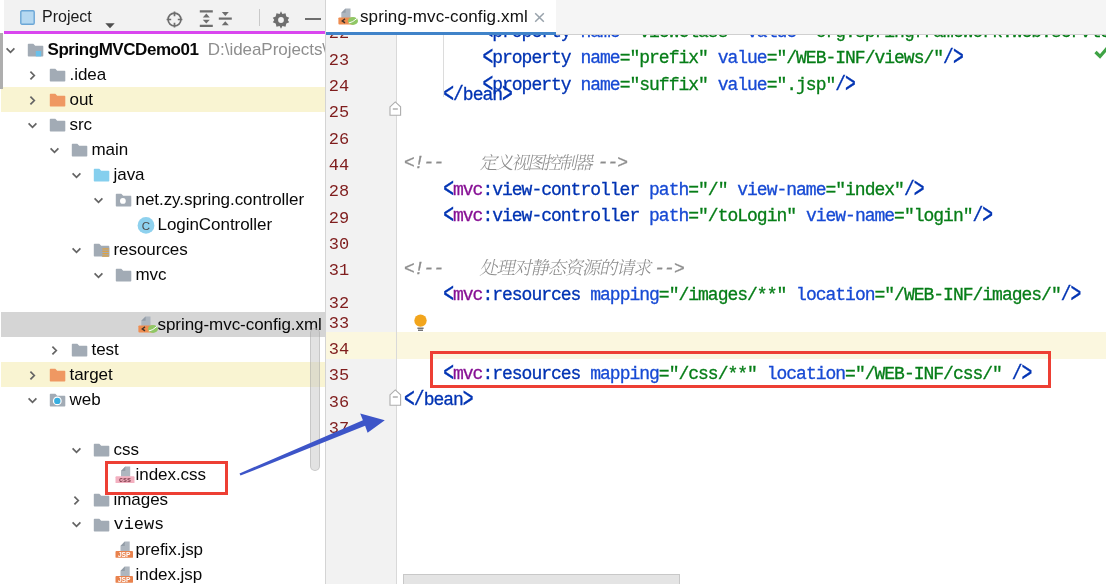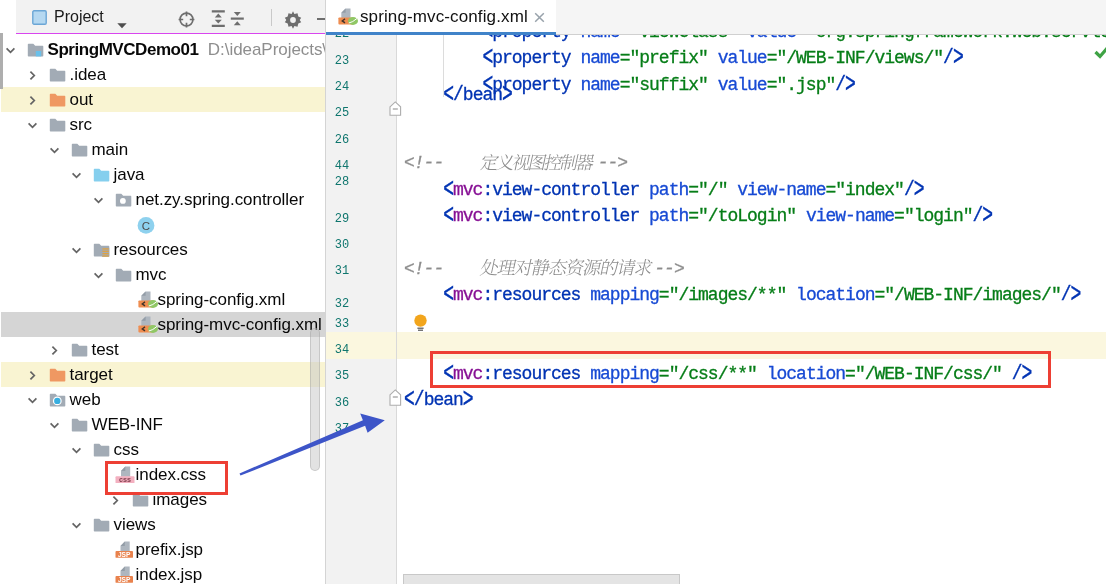--- a/index.html
+++ b/index.html
@@ -1,25 +1,25 @@
 <!DOCTYPE html>
 <html><head><meta charset="utf-8"><style>
 * { margin:0; padding:0; box-sizing:border-box; }
 html,body { width:1106px; height:584px; overflow:hidden; background:#fff; }
 b { letter-spacing:-0.45px; }
 #app { position:relative; width:1106px; height:584px; overflow:hidden; font-family:"Liberation Sans",sans-serif; }
 #proj { position:absolute; left:0; top:0; width:326px; height:584px; background:#fff; border-right:1px solid #d4d4d4; overflow:hidden; }
-#ptool { position:absolute; left:16px; top:0; width:325px; height:34px; background:#f2f2f2; border-bottom:1px solid #d946ef;padding-left:44px; }
+#ptool { position:absolute; left:4px; top:0; width:325px; height:34px; background:#f2f2f2; border-bottom:3px solid #d946ef;padding-left:44px; }
 .trow { position:absolute; left:1px; width:324px; height:25px; overflow:hidden; }
 .tch { position:absolute; top:6px; }
 .tic { position:absolute; top:4px; }
 .tlb { position:absolute; top:0; line-height:25px; font-size:17px; color:#080808; white-space:pre; letter-spacing:-0.05px; }
 #lbar { position:absolute; left:0; top:33px; width:3px; height:56px; background:#aeaeae; }
 #pscroll { position:absolute; left:310px; top:328px; width:9.5px; height:143px; background:rgba(198,198,198,.5); border:1px solid rgba(150,150,150,.35); border-radius:5px; }
-.gn { position:absolute; left:0; width:23px; text-align:right; font-family:"Liberation Mono",monospace; font-size:12px; line-height:26.3px; color:#0f766e; letter-spacing:-0.1px; }
+.gn { position:absolute; left:0; width:23px; text-align:right; font-family:"Liberation Mono",monospace; font-size:17px; line-height:26.3px; color:#7f1d1d; letter-spacing:-0.1px; }
 .cl { position:absolute; left:404px; white-space:pre; font-family:"Liberation Mono",monospace; font-size:18px; letter-spacing:-1.0016px; line-height:26.3px; -webkit-text-stroke:0.3px; }
 .abA { display:inline-block; transform:scaleY(1.5) translateY(-0.6px); }
 .abB { display:inline-block; transform:scaleY(1.12) translateY(-0.2px); }
 .redbox { position:absolute; border:3px solid #ed3f34; }
 #botbar { position:absolute; left:403px; top:574px; width:277px; height:10px; background:#e4e4e4; border:1px solid #c8c8c8; border-bottom:none; }
 </style></head>
 <body>
 <div id="app">
   <div style="position:absolute;left:326px;top:332.40000000000003px;width:780px;height:26.3px;background:#fbf7df"></div>
   <div style="position:absolute;left:0;top:0;width:1106px;height:584px;overflow:hidden">
@@ -65,21 +65,21 @@
   <div style="position:absolute;left:396px;top:35px;width:1px;height:549px;background:#d9d9d9"></div>
   <div style="position:absolute;left:326px;top:332.40000000000003px;width:70px;height:26.3px;background:#fbf7df"></div>
   <div style="position:absolute;left:326px;top:35px;width:70px;height:549px;overflow:hidden">
     <div style="position:relative;left:0;top:-35px">
 <div class="gn" style="top:21.4px">22</div>
 <div class="gn" style="top:47.7px">23</div>
 <div class="gn" style="top:74.0px">24</div>
 <div class="gn" style="top:100.3px">25</div>
 <div class="gn" style="top:126.6px">26</div>
 <div class="gn" style="top:152.9px">44</div>
-<div class="gn" style="top:169px">28</div>
+<div class="gn" style="top:179px">28</div>
 <div class="gn" style="top:205.5px">29</div>
 <div class="gn" style="top:231.79999999999998px">30</div>
 <div class="gn" style="top:258.1px">31</div>
 <div class="gn" style="top:291px">32</div>
 <div class="gn" style="top:310.70000000000005px">33</div>
 <div class="gn" style="top:337.00000000000006px">34</div>
 <div class="gn" style="top:363.30000000000007px">35</div>
 <div class="gn" style="top:389.6000000000001px">36</div>
 <div class="gn" style="top:415.90000000000003px">37</div>
     </div>
@@ -210,20 +210,21 @@
             <path d="M0.8 3.4 C0.8 3 1.1 2.7 1.5 2.7 L6.3 2.7 L8.2 4.8 L15.6 4.8 C16 4.8 16.3 5.1 16.3 5.5 L16.3 14.7 C16.3 15.1 16 15.4 15.6 15.4 L1.5 15.4 C1.1 15.4 0.8 15.1 0.8 14.7 Z" fill="#a2abb5"></path>
             <circle cx="7.9" cy="9.9" r="2.9" fill="#fff"></circle>
           </svg></span>
         <span class="tlb" style="left:134.5px">net.zy.spring.controller</span>
       </div>
 <div class="trow" style="top:211.5px;">
         <span class="tic" style="left:136px"><svg width="18" height="18" viewBox="0 0 18 18" style="">
             <circle cx="9" cy="9.4" r="8.4" fill="#8ed1ee"></circle>
             <text x="9" y="13.6" text-anchor="middle" font-family="Liberation Sans" font-size="11.5" fill="#4a4a4a">C</text>
           </svg></span>
+        <span class="tlb" style="left:156.5px">LoginController</span>
       </div>
 <div class="trow" style="top:236.5px;">
         <span class="tch" style="left:69px"><svg width="13" height="13" viewBox="0 0 13 13" style="">
             <path d="M2.6 4.4 L6.5 8.3 L10.4 4.4" stroke="#646464" stroke-width="1.7" fill="none"></path>
           </svg></span>
         <span class="tic" style="left:92px"><svg width="17" height="17" viewBox="0 0 17 17" style="">
             <path d="M0.8 3.4 C0.8 3 1.1 2.7 1.5 2.7 L6.3 2.7 L8.2 4.8 L15.6 4.8 C16 4.8 16.3 5.1 16.3 5.5 L16.3 14.7 C16.3 15.1 16 15.4 15.6 15.4 L1.5 15.4 C1.1 15.4 0.8 15.1 0.8 14.7 Z" fill="#a2abb5"></path>
             <rect x="8.9" y="6.8" width="7.4" height="9" fill="#a2abb5"></rect>
             <rect x="9.4" y="7.30" width="6.4" height="1.25" fill="#e2a23e"></rect>
             <rect x="9.4" y="9.65" width="6.4" height="1.25" fill="#e2a23e"></rect>
@@ -233,33 +234,20 @@
         <span class="tlb" style="left:112.5px">resources</span>
       </div>
 <div class="trow" style="top:261.5px;">
         <span class="tch" style="left:91px"><svg width="13" height="13" viewBox="0 0 13 13" style="">
             <path d="M2.6 4.4 L6.5 8.3 L10.4 4.4" stroke="#646464" stroke-width="1.7" fill="none"></path>
           </svg></span>
         <span class="tic" style="left:114px"><svg width="17" height="17" viewBox="0 0 17 17" style="">
             <path d="M0.8 3.4 C0.8 3 1.1 2.7 1.5 2.7 L6.3 2.7 L8.2 4.8 L15.6 4.8 C16 4.8 16.3 5.1 16.3 5.5 L16.3 14.7 C16.3 15.1 16 15.4 15.6 15.4 L1.5 15.4 C1.1 15.4 0.8 15.1 0.8 14.7 Z" fill="#a2abb5"></path>
           </svg></span>
         <span class="tlb" style="left:134.5px">mvc</span>
-      </div>
-<div class="trow" style="top:286.5px;">
-        <span class="tic" style="left:136px"><svg width="22" height="17" viewBox="0 0 22 17" style="">
-            <g transform="translate(-0.2,-0.2)">
-              <path d="M8.8 0.6 H13.7 V10.8 H4.5 V4.9 Z" fill="#aeb6bf"></path>
-              <path d="M8.8 0.6 V4.9 H4.5 Z" fill="#939da7"></path>
-            </g>
-            <rect x="1.4" y="9.4" width="15" height="7" rx="0.9" fill="#ef8d50"></rect>
-            <path d="M8 10.9 L5.2 12.9 L8 14.9" stroke="#41342a" stroke-width="1.3" fill="none"></path>
-            <ellipse cx="16" cy="13" rx="5" ry="3.9" fill="#90c765"></ellipse>
-            <path d="M11.8 15 Q15.6 14.4 20 10.4" stroke="#fff" stroke-width="1" fill="none"></path>
-          </svg></span>
-        <span class="tlb" style="left:156.5px">spring-config.xml</span>
       </div>
 <div class="trow" style="top:311.5px;background:#d5d5d5;">
         <span class="tic" style="left:136px"><svg width="22" height="17" viewBox="0 0 22 17" style="">
             <g transform="translate(-0.2,-0.2)">
               <path d="M8.8 0.6 H13.7 V10.8 H4.5 V4.9 Z" fill="#aeb6bf"></path>
               <path d="M8.8 0.6 V4.9 H4.5 Z" fill="#939da7"></path>
             </g>
             <rect x="1.4" y="9.4" width="15" height="7" rx="0.9" fill="#ef8d50"></rect>
             <path d="M8 10.9 L5.2 12.9 L8 14.9" stroke="#41342a" stroke-width="1.3" fill="none"></path>
             <ellipse cx="16" cy="13" rx="5" ry="3.9" fill="#90c765"></ellipse>
@@ -289,59 +277,50 @@
         <span class="tch" style="left:25px"><svg width="13" height="13" viewBox="0 0 13 13" style="">
             <path d="M2.6 4.4 L6.5 8.3 L10.4 4.4" stroke="#646464" stroke-width="1.7" fill="none"></path>
           </svg></span>
         <span class="tic" style="left:48px"><svg width="17" height="17" viewBox="0 0 17 17" style="">
             <path d="M0.8 3.4 C0.8 3 1.1 2.7 1.5 2.7 L6.3 2.7 L8.2 4.8 L15.6 4.8 C16 4.8 16.3 5.1 16.3 5.5 L16.3 14.7 C16.3 15.1 16 15.4 15.6 15.4 L1.5 15.4 C1.1 15.4 0.8 15.1 0.8 14.7 Z" fill="#a2abb5"></path>
             <circle cx="8.3" cy="9.9" r="4.4" fill="#fff"></circle>
             <circle cx="8.3" cy="9.9" r="3.2" fill="#38aee0"></circle>
           </svg></span>
         <span class="tlb" style="left:68.5px">web</span>
       </div>
-<div class="trow" style="top:411.5px;">
-        <span class="tch" style="left:47px"><svg width="13" height="13" viewBox="0 0 13 13" style="">
-            <path d="M2.6 4.4 L6.5 8.3 L10.4 4.4" stroke="#646464" stroke-width="1.7" fill="none"></path>
-          </svg></span>
-        <span class="tic" style="left:70px"><svg width="17" height="17" viewBox="0 0 17 17" style="">
-            <path d="M0.8 3.4 C0.8 3 1.1 2.7 1.5 2.7 L6.3 2.7 L8.2 4.8 L15.6 4.8 C16 4.8 16.3 5.1 16.3 5.5 L16.3 14.7 C16.3 15.1 16 15.4 15.6 15.4 L1.5 15.4 C1.1 15.4 0.8 15.1 0.8 14.7 Z" fill="#a2abb5"></path>
-          </svg></span>
-        <span class="tlb" style="left:90.5px">WEB-INF</span>
-      </div>
 <div class="trow" style="top:436.5px;">
         <span class="tch" style="left:69px"><svg width="13" height="13" viewBox="0 0 13 13" style="">
             <path d="M2.6 4.4 L6.5 8.3 L10.4 4.4" stroke="#646464" stroke-width="1.7" fill="none"></path>
           </svg></span>
         <span class="tic" style="left:92px"><svg width="17" height="17" viewBox="0 0 17 17" style="">
             <path d="M0.8 3.4 C0.8 3 1.1 2.7 1.5 2.7 L6.3 2.7 L8.2 4.8 L15.6 4.8 C16 4.8 16.3 5.1 16.3 5.5 L16.3 14.7 C16.3 15.1 16 15.4 15.6 15.4 L1.5 15.4 C1.1 15.4 0.8 15.1 0.8 14.7 Z" fill="#a2abb5"></path>
           </svg></span>
         <span class="tlb" style="left:112.5px">css</span>
       </div>
 <div class="trow" style="top:461.5px;">
         <span class="tic" style="left:114px"><svg width="20" height="17" viewBox="0 0 20 17" style="">
             <g transform="translate(1.5,0)">
               <path d="M8.8 0.6 H13.7 V10.8 H4.5 V4.9 Z" fill="#aeb6bf"></path>
               <path d="M8.8 0.6 V4.9 H4.5 Z" fill="#939da7"></path>
             </g>
             <rect x="0.5" y="10.2" width="19" height="7.2" rx="1" fill="#f3b0c0"></rect>
             <text x="10" y="16.2" text-anchor="middle" font-family="Liberation Sans" font-weight="bold" font-size="7.2" fill="#83404f">css</text>
           </svg></span>
         <span class="tlb" style="left:134.5px">index.css</span>
       </div>
-<div class="trow" style="top:486.5px;margin-left:39px;">
+<div class="trow" style="top:486.5px;">
         <span class="tch" style="left:69px"><svg width="13" height="13" viewBox="0 0 13 13" style="">
             <path d="M4.4 2.6 L8.3 6.5 L4.4 10.4" stroke="#646464" stroke-width="1.7" fill="none"></path>
           </svg></span>
         <span class="tic" style="left:92px"><svg width="17" height="17" viewBox="0 0 17 17" style="">
             <path d="M0.8 3.4 C0.8 3 1.1 2.7 1.5 2.7 L6.3 2.7 L8.2 4.8 L15.6 4.8 C16 4.8 16.3 5.1 16.3 5.5 L16.3 14.7 C16.3 15.1 16 15.4 15.6 15.4 L1.5 15.4 C1.1 15.4 0.8 15.1 0.8 14.7 Z" fill="#a2abb5"></path>
           </svg></span>
         <span class="tlb" style="left:112.5px">images</span>
       </div>
-<div class="trow" style="top:511.5px;">
+<div class="trow" style="top:511.5px;font-family:Liberation Mono, monospace;">
         <span class="tch" style="left:69px"><svg width="13" height="13" viewBox="0 0 13 13" style="">
             <path d="M2.6 4.4 L6.5 8.3 L10.4 4.4" stroke="#646464" stroke-width="1.7" fill="none"></path>
           </svg></span>
         <span class="tic" style="left:92px"><svg width="17" height="17" viewBox="0 0 17 17" style="">
             <path d="M0.8 3.4 C0.8 3 1.1 2.7 1.5 2.7 L6.3 2.7 L8.2 4.8 L15.6 4.8 C16 4.8 16.3 5.1 16.3 5.5 L16.3 14.7 C16.3 15.1 16 15.4 15.6 15.4 L1.5 15.4 C1.1 15.4 0.8 15.1 0.8 14.7 Z" fill="#a2abb5"></path>
           </svg></span>
         <span class="tlb" style="left:112.5px">views</span>
       </div>
 <div class="trow" style="top:536.5px;">
         <span class="tic" style="left:114px"><svg width="19" height="17" viewBox="0 0 19 17" style="">

